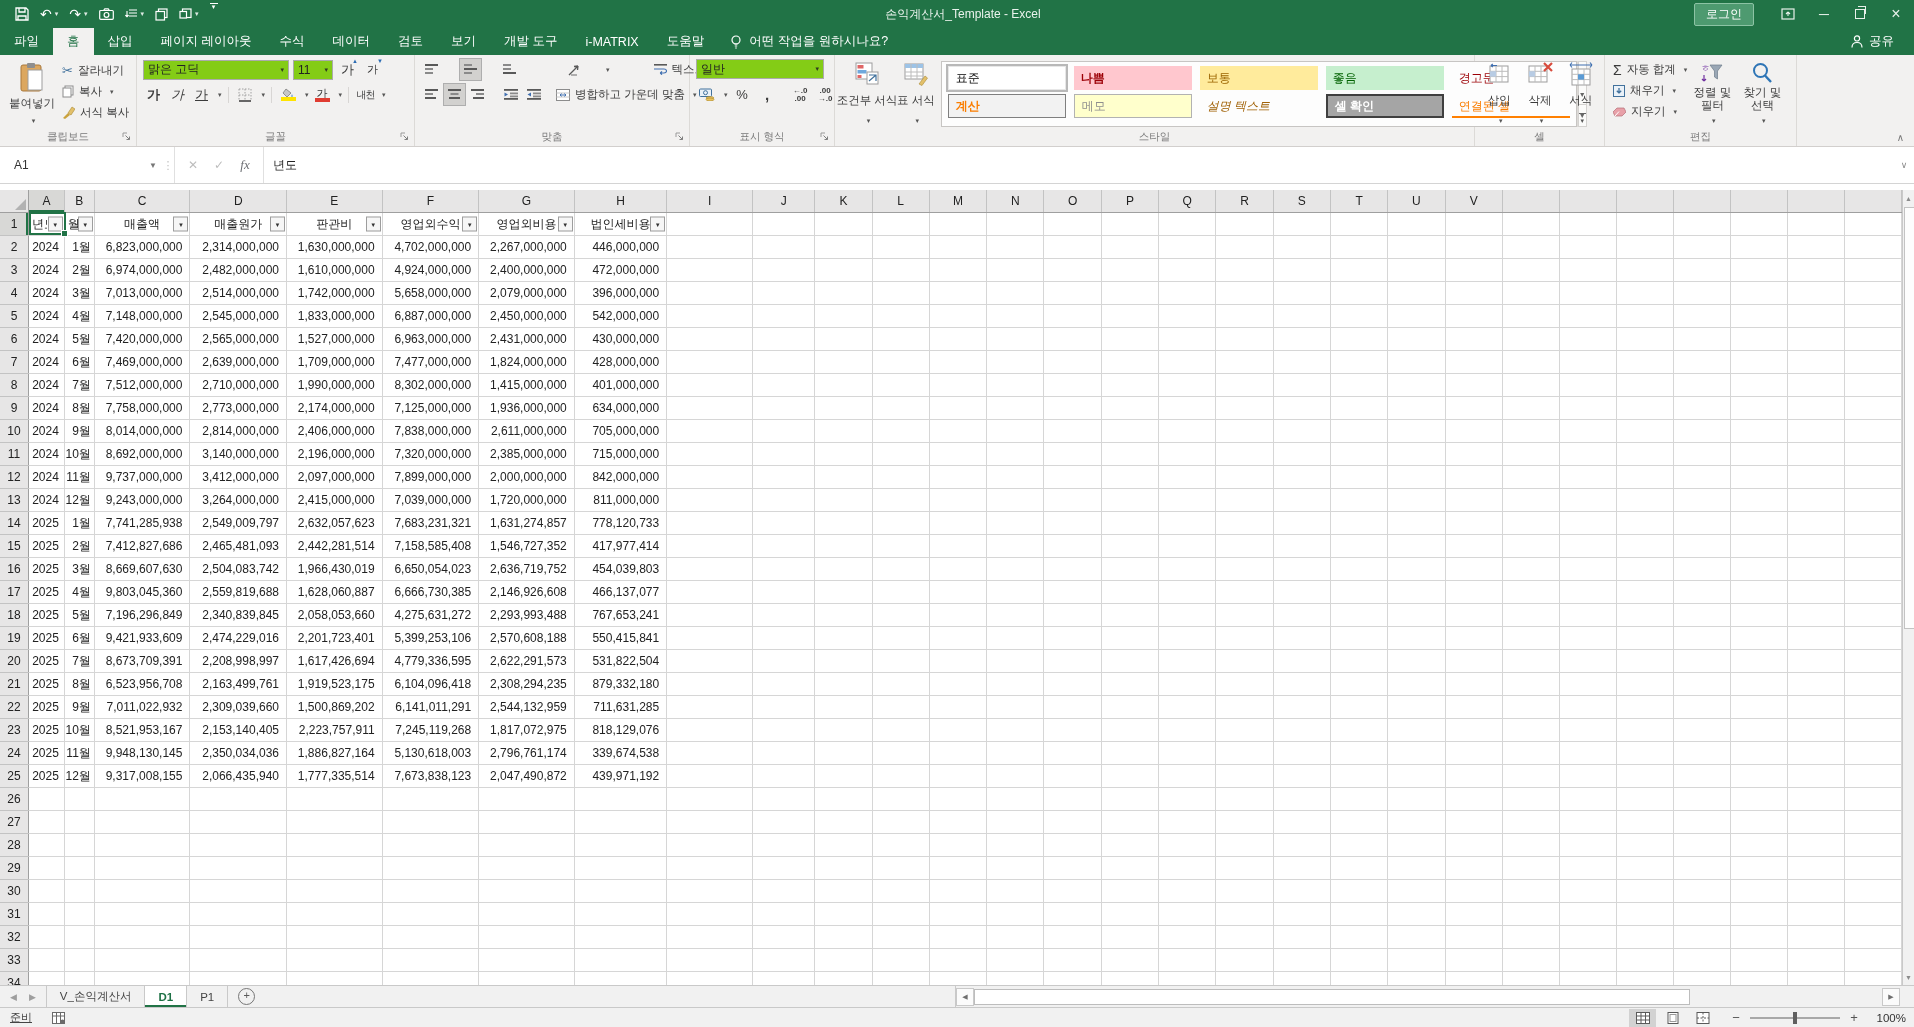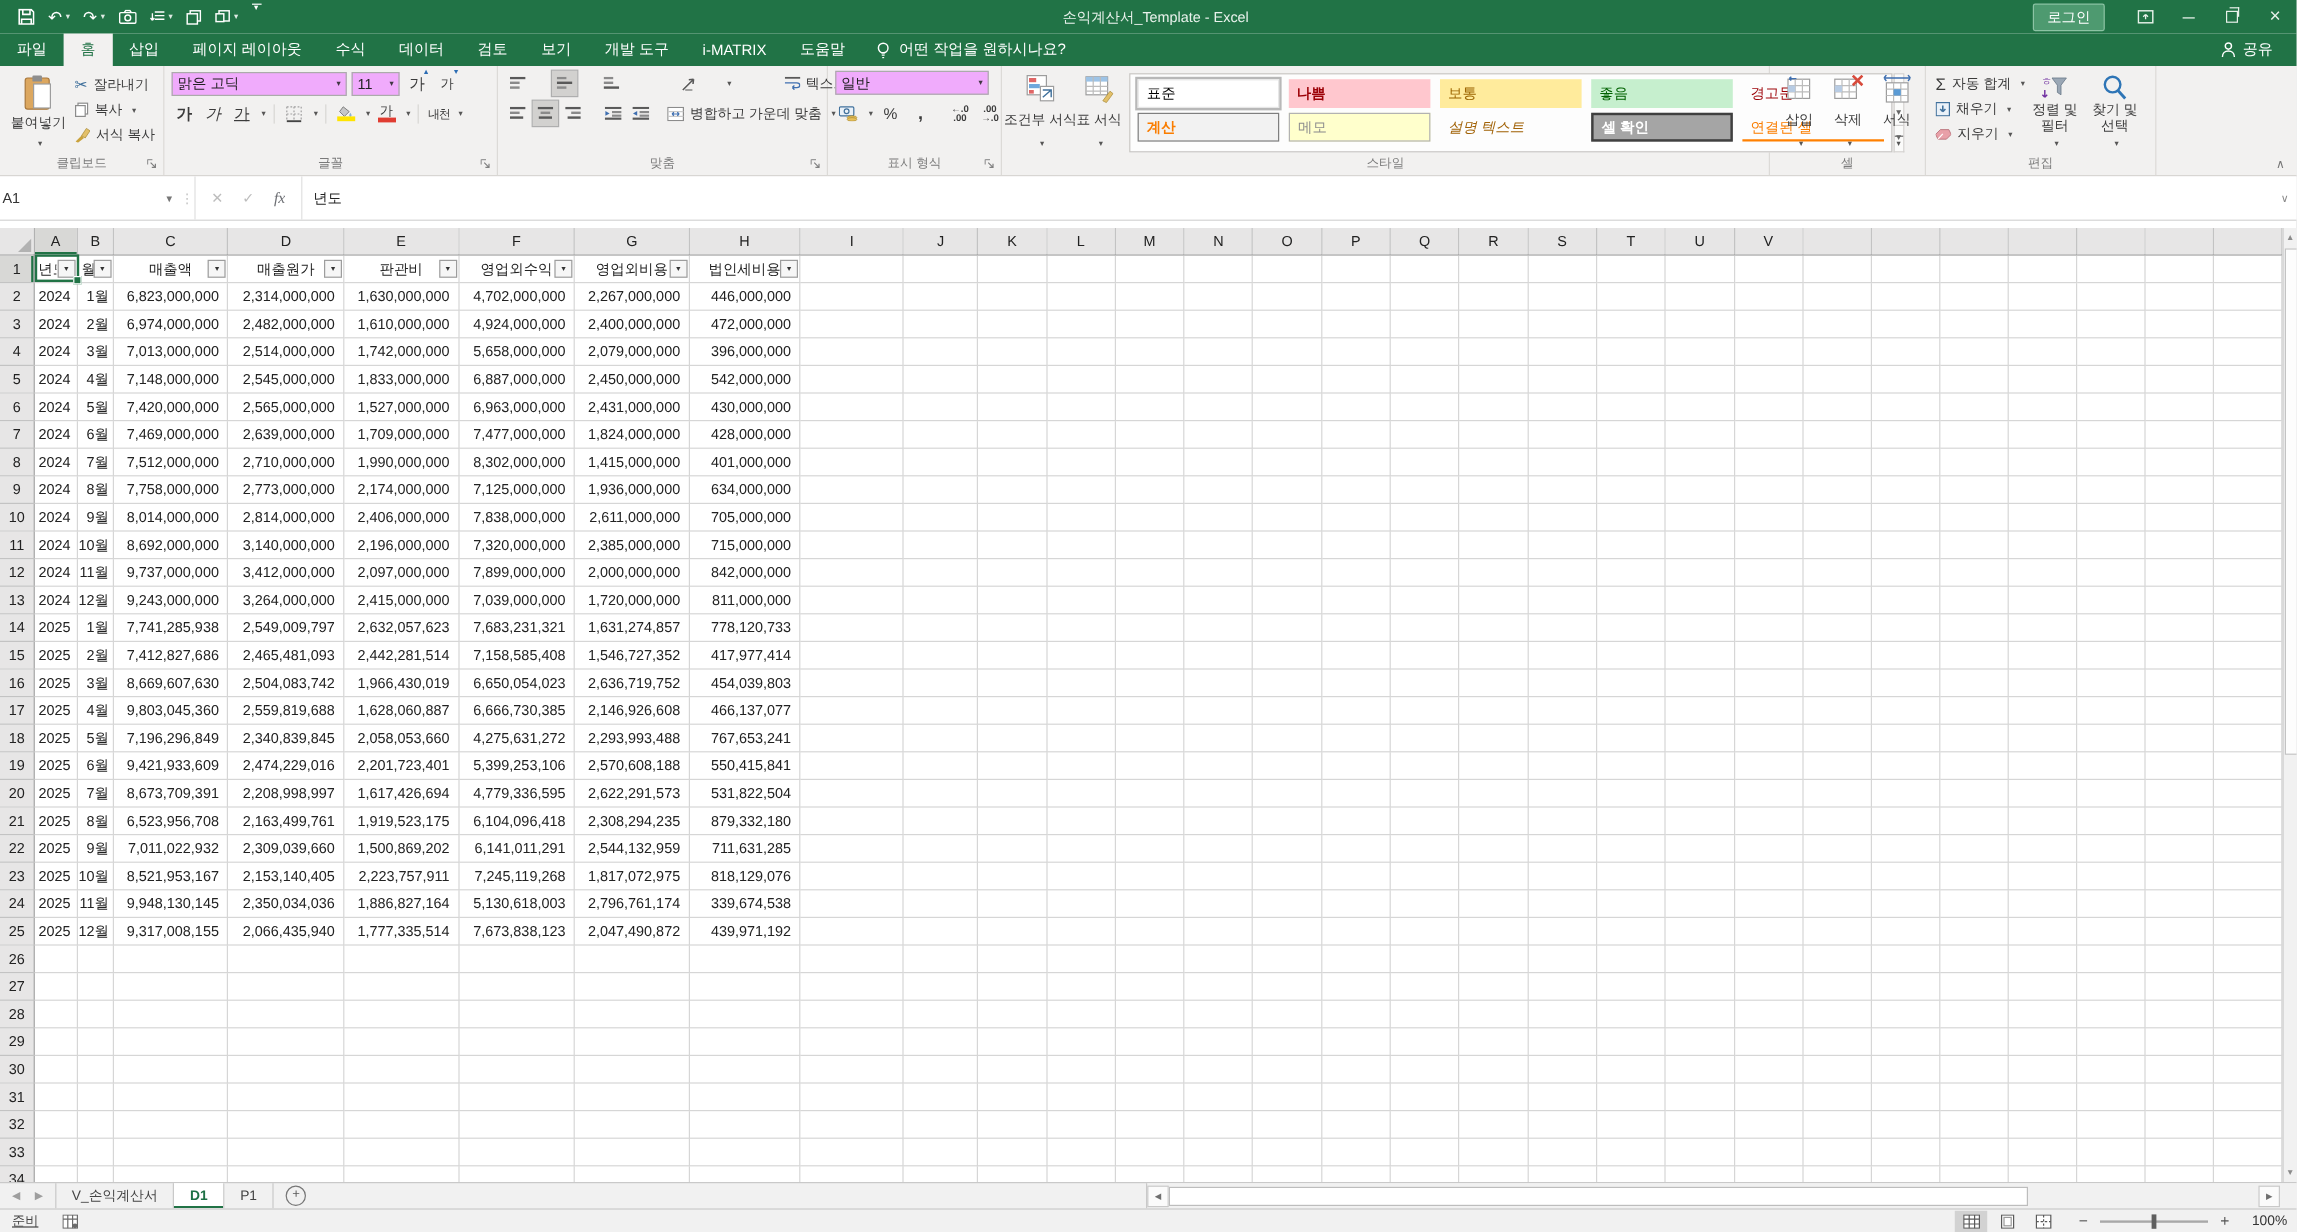--- a/index.html
+++ b/index.html
@@ -33,41 +33,41 @@
   
   .ribbon{position:absolute;left:0;top:55px;right:0;height:91px;background:#f2f1f0;
           border-bottom:1px solid #d2cfcd;display:flex;font-size:11.5px;color:#3b3b3b;}
   .grp{position:relative;height:100%;border-right:1px solid #dcdad7;display:flex;flex-direction:column;box-sizing:border-box;}
   .grp-body{flex:1;display:flex;padding:4px 3px 0 4px;}
   .grp-label{height:17px;text-align:center;font-size:10.5px;color:#7a7a7a;line-height:14px;}
   .launcher{position:absolute;right:3px;bottom:3px;width:11px;height:11px;}
   .bigbtn{display:flex;flex-direction:column;align-items:center;justify-content:space-between;
           text-align:center;line-height:13px;padding:3px 2px 2px;white-space:nowrap;}
   .mini{display:flex;align-items:center;gap:5px;height:21px;white-space:nowrap;}
-  .combo{background:#f0abfc;border:1px solid #ababab;height:20px;display:flex;align-items:center;
+  .combo{background:#84cc16;border:1px solid #ababab;height:20px;display:flex;align-items:center;
          font-size:12px;padding:0 4px;color:#222;box-sizing:border-box;white-space:nowrap;}
   .combo .dd{margin-left:auto;}
   .fbtn{min-width:21px;height:21px;display:flex;align-items:center;justify-content:center;font-size:13px;position:relative;}
   .bar{display:block;width:15px;height:4px;margin-top:-1px;}
   .stack{display:flex;flex-direction:column;align-items:center;line-height:11px;}
   .pressed{background:#cfe3d7;background:#d2d1cf;outline:1px solid #aeaeae;}
   .dec{display:flex;flex-direction:column;font-size:8px;line-height:8px;align-items:center;color:#3b3b3b;font-weight:bold;}
   .gallery{background:#fdfdfd;border:1px solid #c7c5c3;margin:2px 0 2px 4px;display:grid;
            grid-template-columns:repeat(5,118px);grid-auto-rows:28px;column-gap:8px;padding:2px 6px;align-items:center;}
   .chip{display:flex;align-items:center;height:24px;padding-left:7px;font-size:12px;box-sizing:border-box;}
   .gal-scroll{width:19px;display:flex;flex-direction:column;border-left:1px solid #dcdad7;margin:2px 0;}
   .gal-scroll span{flex:1;display:flex;align-items:center;justify-content:center;font-size:7px;color:#666;
                    border:1px solid #d4d2d0;border-top:none;background:#fbfbfa;}
   .gal-scroll span:first-child{border-top:1px solid #d4d2d0;}
   .collapse-ribbon{position:absolute;right:10px;bottom:3px;color:#777;font-size:10px;}
 
   
   .fbar{position:absolute;left:0;top:147px;right:0;height:36px;background:#fff;border-bottom:1px solid #d4d4d4;
         display:flex;align-items:stretch;font-size:12px;color:#333;}
-  .namebox{width:130px;padding-left:2px;display:flex;align-items:center;}
+  .namebox{width:130px;padding-left:14px;display:flex;align-items:center;}
   .nb-dd{width:18px;display:flex;align-items:center;justify-content:center;font-size:8px;color:#777;}
   .vdots{width:12px;display:flex;align-items:center;justify-content:center;color:#c2c2c2;font-size:11px;}
   .fx-btns{display:flex;align-items:center;padding:0 6px;border-right:1px solid #e0e0e0;border-left:1px solid #e0e0e0;gap:2px;}
   .fxb{width:24px;text-align:center;color:#bdbdbd;font-size:12px;}
   .fx-ico{font-family:"Liberation Serif","DejaVu Serif",serif;font-style:italic;color:#6d6f74;font-size:13px;}
   .fcontent{flex:1;display:flex;align-items:center;padding-left:9px;color:#222;}
   .fbar-expand{width:20px;display:flex;align-items:center;justify-content:center;color:#888;font-size:9px;}
 
   
   .gridwrap{position:absolute;left:0;top:190px;width:1902px;height:795px;overflow:hidden;background:#fff;}

